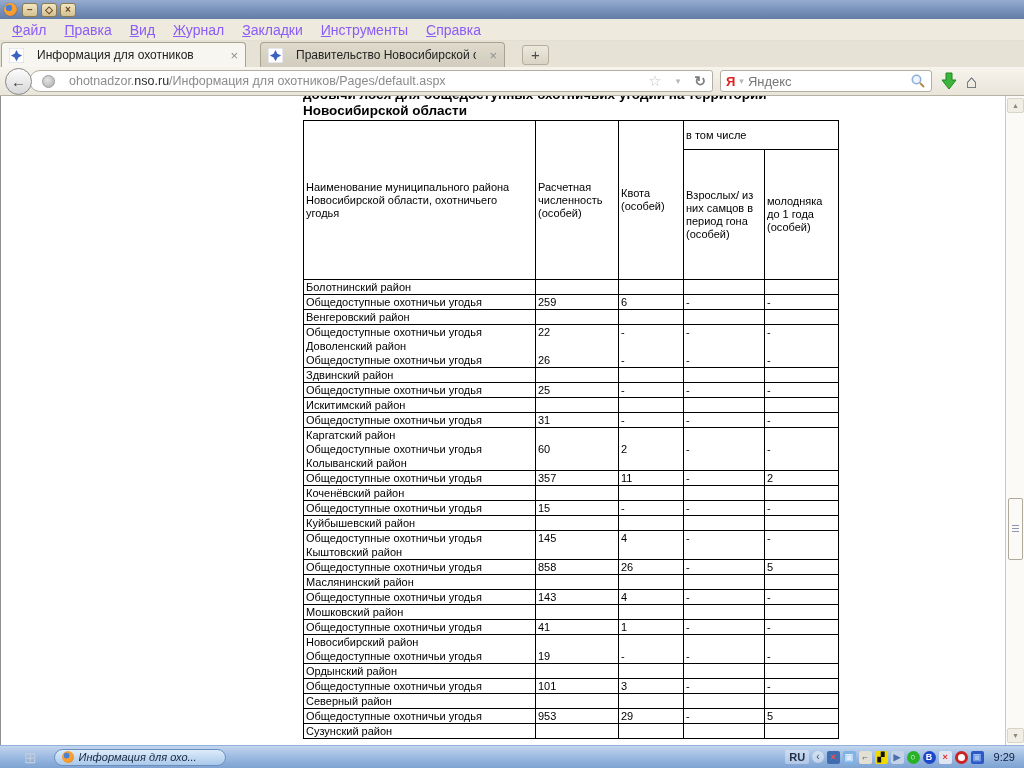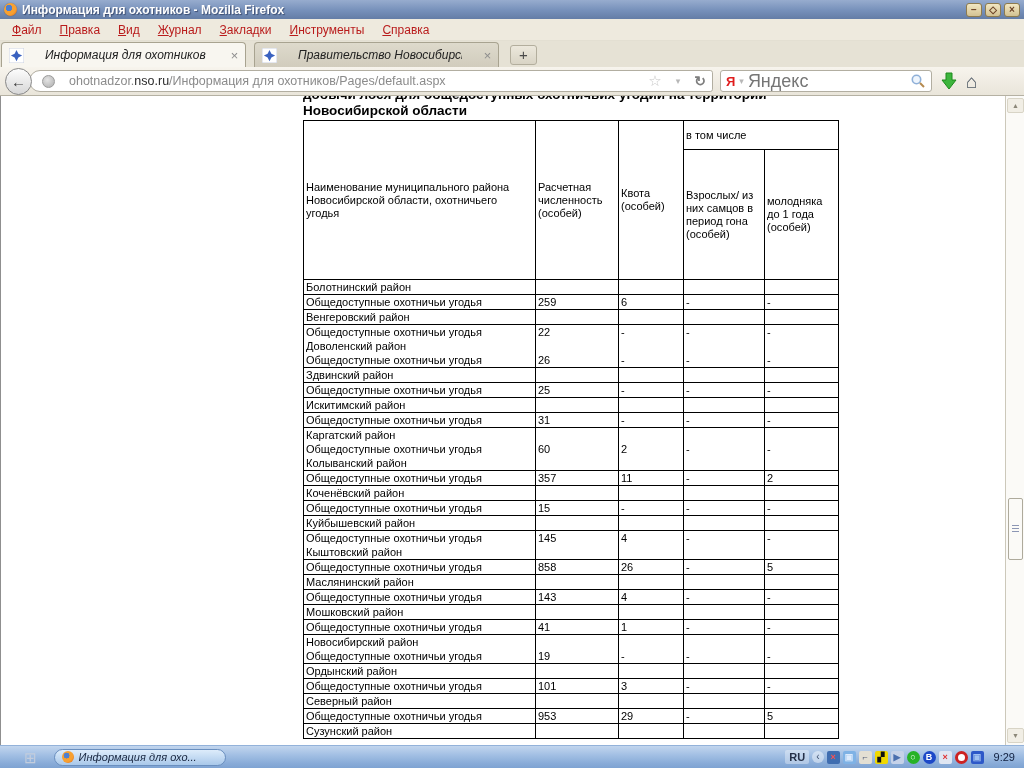--- a/index.html
+++ b/index.html
@@ -16,28 +16,28 @@
   .title-text { color:#fff; font-weight:bold; font-size:12px; flex:1;
     text-shadow:1px 1px 1px rgba(20,30,60,.55); white-space:nowrap; overflow:hidden; }
   .win-controls { display:flex; gap:3px; }
   .win-btn { width:16px; height:14px; border-radius:3px; border:1px solid #8d7b4e;
     background:linear-gradient(#f2e7c2,#d3c292); color:#6b4226; font-size:10px;
     line-height:12px; text-align:center; font-weight:bold; }
 
   
   .menubar { height:22px; background:#eeeade; border-bottom:1px solid #e3dfd2;
     display:flex; align-items:center; padding-left:3px; }
-  .menu-item { font-size:12px; color:#b91c1c; padding:7px 9px; cursor:default; }
+  .menu-item { font-size:14px; color:#8b5cf6; padding:7px 9px; cursor:default; }
   .accesskey { text-decoration:underline; }
 
   
   .tabbar { height:26px; background:#e6e2d5; display:flex; align-items:flex-end; padding-left:1px; }
-  .tab { height:25px; width:245px; display:flex; align-items:center; gap:21px; padding:0 7px;
+  .tab { height:25px; width:245px; display:flex; align-items:center; gap:13px; padding:0 7px;
     border:1px solid #a8a390; border-bottom:none; border-radius:4px 4px 0 0;
-    background:linear-gradient(#dedacc,#d1ccbd); font-size:12px; color:#222; margin-right:8px;font-style:italic; }
+    background:linear-gradient(#dedacc,#d1ccbd); font-size:12px; color:#222; margin-right:14px; }
   .tab.active { background:#f8f6f0; }
   .favicon { width:15px; height:15px; flex:0 0 auto; }
   .tab-label { flex:1; white-space:nowrap; overflow:hidden; }
   .tab-close { color:#8d8d8d; font-size:13px; line-height:13px; }
   .new-tab { width:27px; height:20px; margin:0 0 2px 3px; text-align:center; font-size:15px;
     line-height:18px; color:#4a4a4a; background:linear-gradient(#ece8dc,#d9d4c5);
     border:1px solid #b3ae9d; border-radius:3px; }
 
   
   .navbar { height:29px; background:linear-gradient(#f7f4ed,#e9e5da);
@@ -53,21 +53,21 @@
   .globe-icon { width:13px; height:13px; border-radius:50%; flex:0 0 auto;
     border:1px solid #9b9b9b; background:radial-gradient(circle at 40% 35%, #e4e4e4, #adadad); }
   .url-text { flex:1; font-size:12.5px; color:#8b8b8b; white-space:nowrap; overflow:hidden; }
   .url-domain { color:#2c2c2c; }
   .star-icon { color:#c7c7c7; font-size:15px; }
   .caret-icon { color:#b7b7b7; font-size:9px; }
   .reload-icon { color:#7e7e7e; font-size:14px; font-weight:bold; }
   .searchbox { width:212px; height:22px; border:1px solid #b2aea1; border-radius:3px;
     background:#fff; display:flex; align-items:center; padding:0 5px; gap:4px; }
   .ya-badge { color:#e01d1d; font-weight:bold; font-size:13px; }
-  .search-placeholder { flex:1; color:#767676; font-size:18px; }
+  .search-placeholder { flex:1; color:#767676; font-size:13px; }
   .home-icon { font-size:19px; color:#505b66; line-height:19px; }
 
   
   .content { position:absolute; top:96px; left:0; width:1005px; height:649px; background:#fff;
     overflow:hidden; box-shadow:inset 1px 0 0 #8f8f8f; }
   .page { margin-left:303px; width:535px; }
   .page-heading { font-weight:bold; font-size:13.5px; line-height:16px; 
     margin-top:-9px; color:#000; }
   table.quota { border-collapse:collapse; table-layout:fixed; width:535px; margin-top:1px; }
   .quota th, .quota td { border:1px solid #000; font-size:11px; padding:0 2px; text-align:left; }
@@ -111,21 +111,20 @@
   .tray-icon.ring { border-radius:50%; border:3px solid #cc2222; background:#fff; width:13px; height:13px; }
   .tray-clock { font-size:11px; color:#101f3e; margin-left:7px; margin-right:4px; }
 </style>
 </head>
 <body>
 
 <div class="screen">
 
   <div class="titlebar">
     <span class="ff-orb"></span>
-    <span class="title-text">Информация для охотников - Mozilla Firefox</span>
     <span class="win-controls">
       <span class="win-btn">−</span>
       <span class="win-btn">◇</span>
       <span class="win-btn">×</span>
     </span>
   </div>
 
   <div class="menubar" id="menubar">
       <span class="menu-item"><span class="accesskey">Ф</span>айл</span>
       <span class="menu-item"><span class="accesskey">П</span>равка</span>

